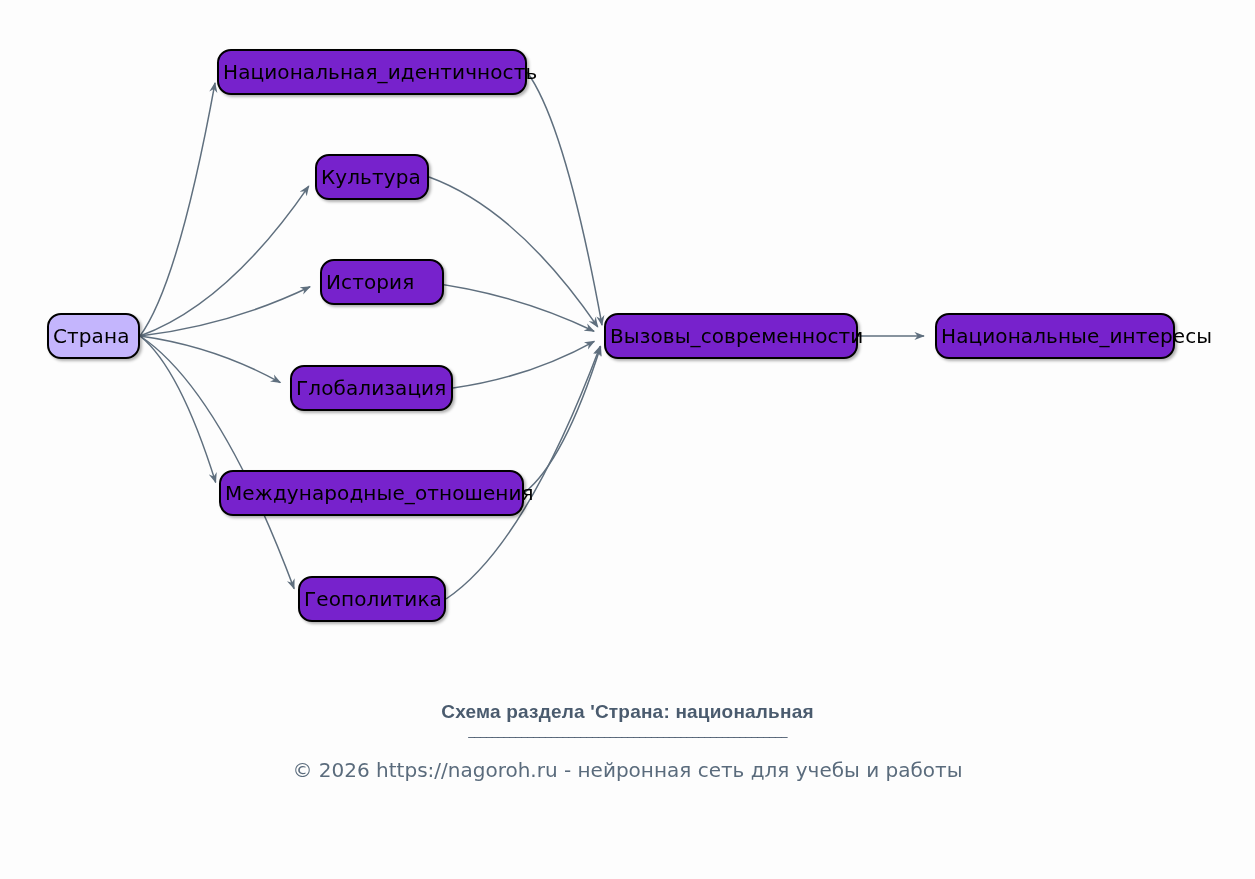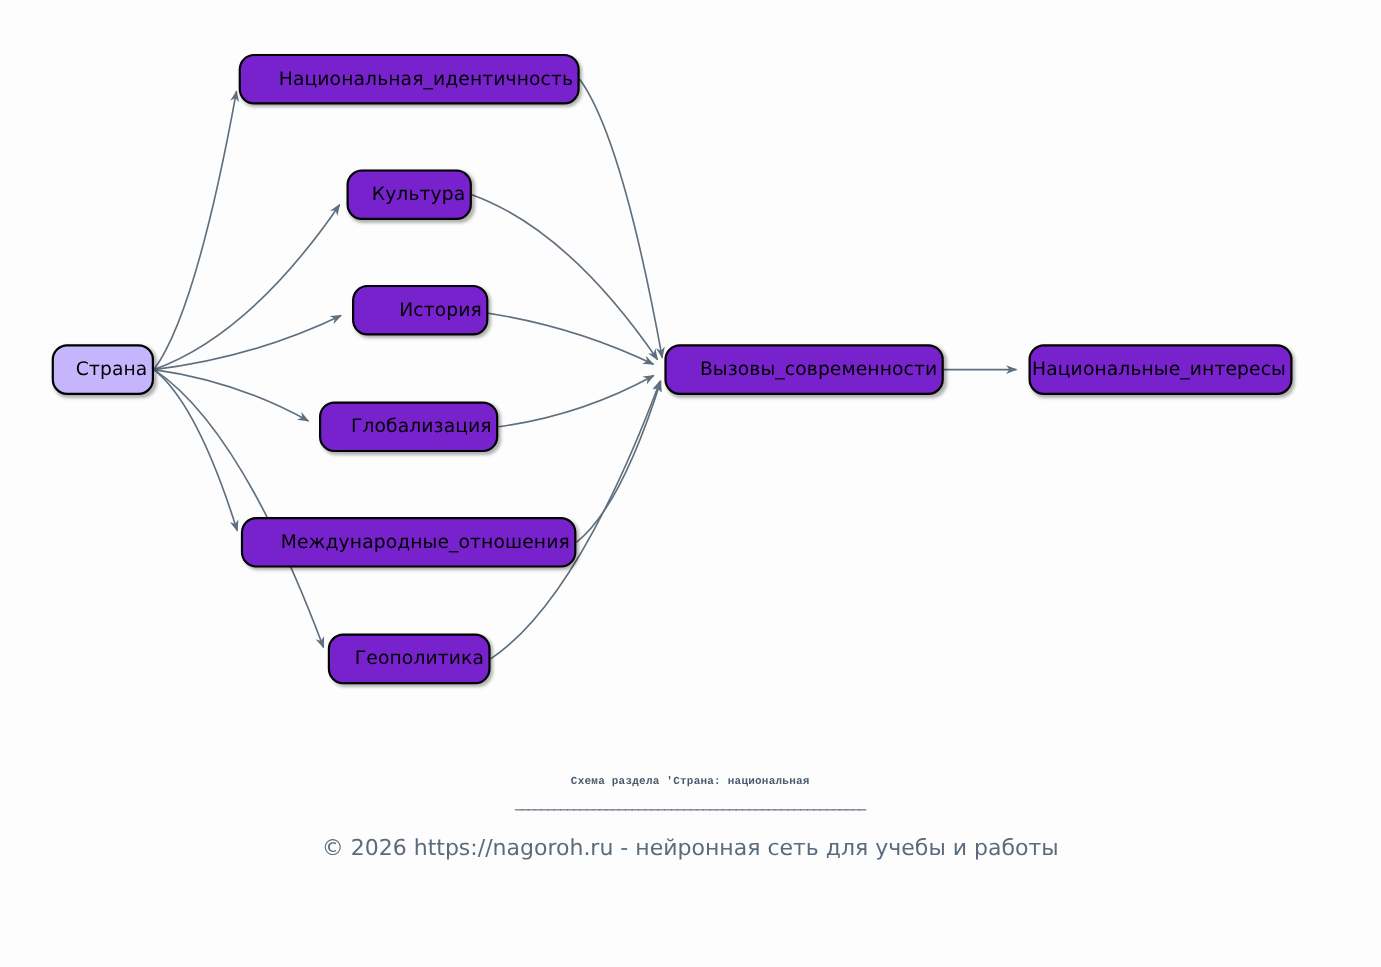--- a/index.html
+++ b/index.html
@@ -28,48 +28,47 @@
     height: 879px;
     pointer-events: none;
   }
   .node {
     position: absolute;
     box-sizing: border-box;
     border: 2px solid #000000;
     border-radius: 14px;
     display: flex;
     align-items: center;
-    justify-content: flex-end;
+    justify-content: flex-start;
     color: #000000;
-    font-size: 17px;
+    font-size: 20px;
     line-height: 1;
     white-space: nowrap;
     letter-spacing: 0.1px;
     box-shadow: 2px 2px 3px rgba(0,0,0,0.30);
     user-select: none;
-    padding-left: 28px;
   }
   .node-label {
     display: block;
     padding: 0 4px;
   }
   .node.green { background: #c4b5fd; }
   .node.purple { background: #7722cc; }
 
   #footer {
     position: absolute;
     left: 0;
     top: 703px;
     width: 1255px;
     text-align: center;
   }
   .footer-title {
-    font-family: Liberation Mono, monospace;
+    font-family: Liberation Sans, sans-serif;
     font-weight: bold;
-    font-size: 10px;
+    font-size: 19px;
     color: #4a5b6e;
     line-height: 18px;
     letter-spacing: 0.2px;
   }
   .footer-divider {
     font-family: "DejaVu Sans", "Liberation Sans", sans-serif;
     font-weight: normal;
     font-size: 13px;
     color: #4a5b6e;
     line-height: 20px;

